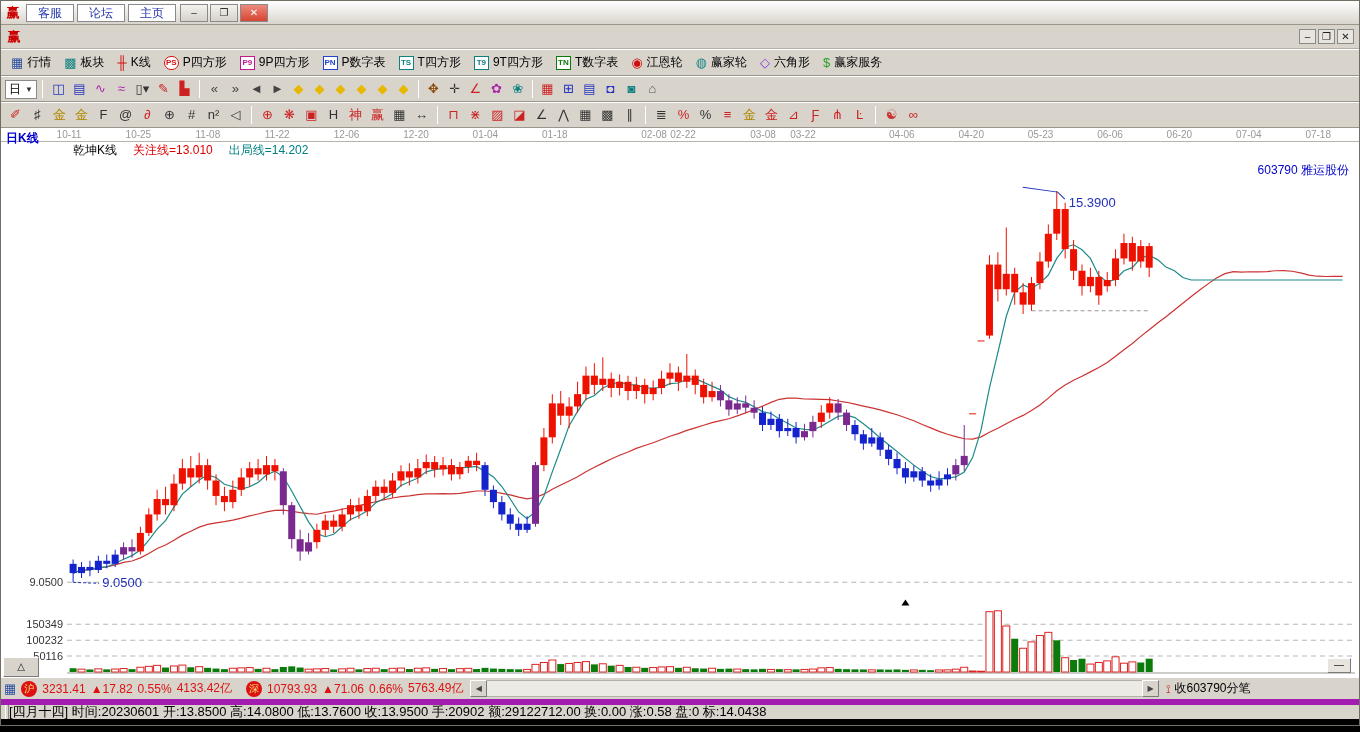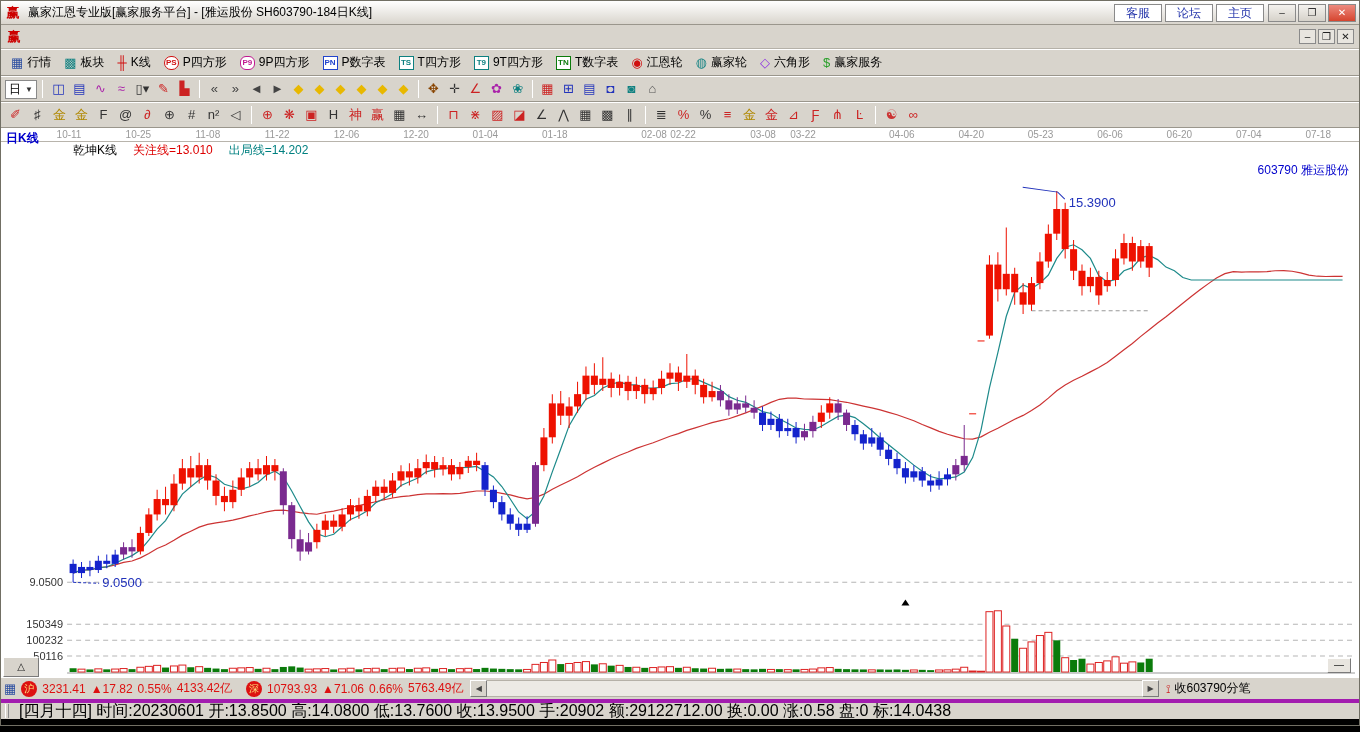--- a/index.html
+++ b/index.html
@@ -56,32 +56,31 @@
   .mb-grid{color:#2d4fa1;font-size:13px;}
   .cbadge{width:16px;height:16px;border-radius:50%;background:#dd1111;color:#ffe27a;font-size:10px;display:flex;align-items:center;justify-content:center;flex:0 0 auto;}
   .idx{color:#dd1111;display:flex;gap:5px;align-items:center;}
   .hscroll{flex:1;display:flex;align-items:center;height:17px;margin:0 2px;}
   .sbtn{width:17px;height:17px;border:1px solid;border-color:#fff #7a7a7a #7a7a7a #fff;background:#d8d4cc;font-size:8px;line-height:15px;text-align:center;color:#444;}
   .track{flex:1;height:17px;background:#eceae5;border:1px solid #b5b1a8;border-left:none;border-right:none;}
   .ticker{width:190px;display:flex;align-items:center;gap:4px;color:#000;}
   .antenna{color:#cc2222;font-size:12px;}
 
   
-  .statusbar{height:20px;border-top:4px solid #a21caf;background:#d8d4cc;font-size:16px;display:flex;align-items:center;padding:0 4px;gap:10px;flex:0 0 auto;white-space:nowrap;overflow:hidden;}
+  .statusbar{height:20px;border-top:6px solid #a21caf;background:#d8d4cc;font-size:13px;display:flex;align-items:center;padding:0 4px;gap:0;flex:0 0 auto;white-space:nowrap;overflow:hidden;}
   .grip{width:4px;height:14px;border-left:1px solid #fff;border-right:1px solid #8a8a8a;}
   .strip{height:6px;background:#000;flex:0 0 auto;}
 </style>
 </head>
 <body>
 
 <div class="window">
 
   <div class="titlebar">
     <span class="tlogo">赢</span>
-    <span class="ttitle">赢家江恩专业版[赢家服务平台] - [雅运股份  SH603790-184日K线]</span>
     <span style="display:flex;gap:3px;">
         <span class="tbtn">客服</span>
         <span class="tbtn">论坛</span>
         <span class="tbtn">主页</span>
       </span>
     <span style="display:flex;gap:2px;">
         <span class="wbtn">–</span>
         <span class="wbtn">❐</span>
         <span class="wbtn close">✕</span>
       </span>
@@ -107,21 +106,21 @@
       </span>
       <span class="t1btn">
         <i class="glyph" style="color: rgb(208, 16, 16);">╫</i>
         <span>K线</span>
       </span>
       <span class="t1btn">
         <i class="badge" style="color: rgb(208, 16, 16); border-color: rgb(208, 16, 16); border-radius: 7px;">PS</i>
         <span>P四方形</span>
       </span>
       <span class="t1btn">
-        <i class="badge" style="color: rgb(192, 24, 144); border-color: rgb(192, 24, 144); border-radius: 6px;">P9</i>
+        <i class="badge" style="color: rgb(192, 24, 144); border-color: rgb(192, 24, 144);">P9</i>
         <span>9P四方形</span>
       </span>
       <span class="t1btn">
         <i class="badge" style="color: rgb(34, 68, 204); border-color: rgb(34, 68, 204);">PN</i>
         <span>P数字表</span>
       </span>
       <span class="t1btn">
         <i class="badge" style="color: rgb(14, 128, 128); border-color: rgb(14, 128, 128);">TS</i>
         <span>T四方形</span>
       </span>

